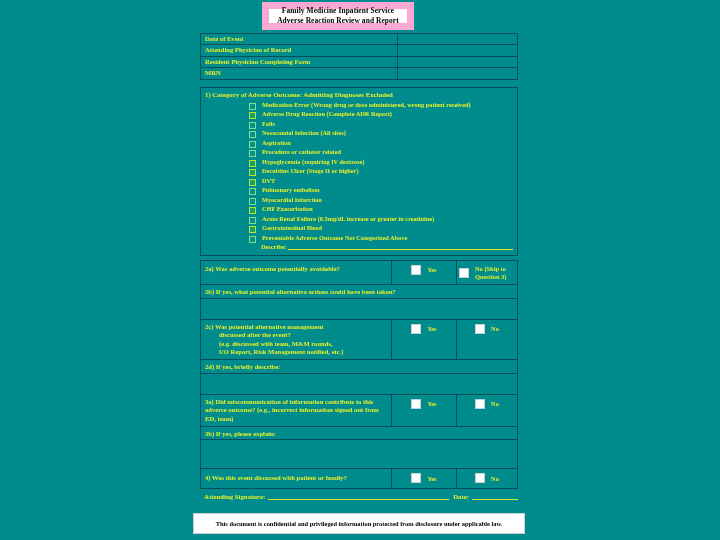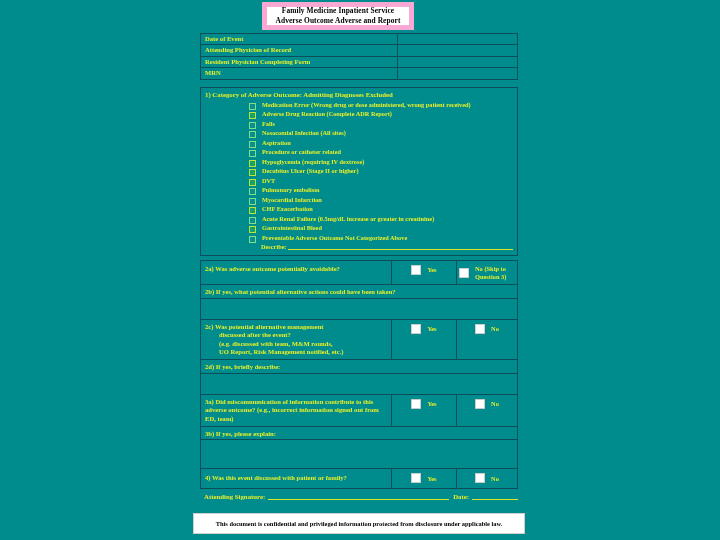--- a/index.html
+++ b/index.html
@@ -16,21 +16,21 @@
   }
 
   
   .title-card {
     position: absolute;
     left: 262px;
     top: 2px;
     width: 152px;
     height: 28px;
     background: #ffffff;
-    border: 5px solid #f9a8d4;
+    border: 7px solid #f9a8d4;
     display: flex;
     flex-direction: column;
     align-items: center;
     justify-content: center;
     box-sizing: border-box;
   }
   .title-card .tline {
     color: #000000;
     font-weight: bold;
     font-size: 7.4px;
@@ -211,21 +211,21 @@
     font-size: 6.4px;
     font-weight: bold;
     white-space: nowrap;
   }
 </style>
 </head>
 <body>
 
 <div class="title-card">
   <div class="tline">Family Medicine Inpatient Service</div>
-  <div class="tline">Adverse Outcome Adverse and Report</div>
+  <div class="tline">Adverse Reaction Review and Report</div>
 </div>
 
 <div class="sheet">
 
   <table class="grid">
     <tbody>
         <tr class="row-ident">
       <td style="width:196px">
         <div class="lbl">Date of Event</div>
       </td>

